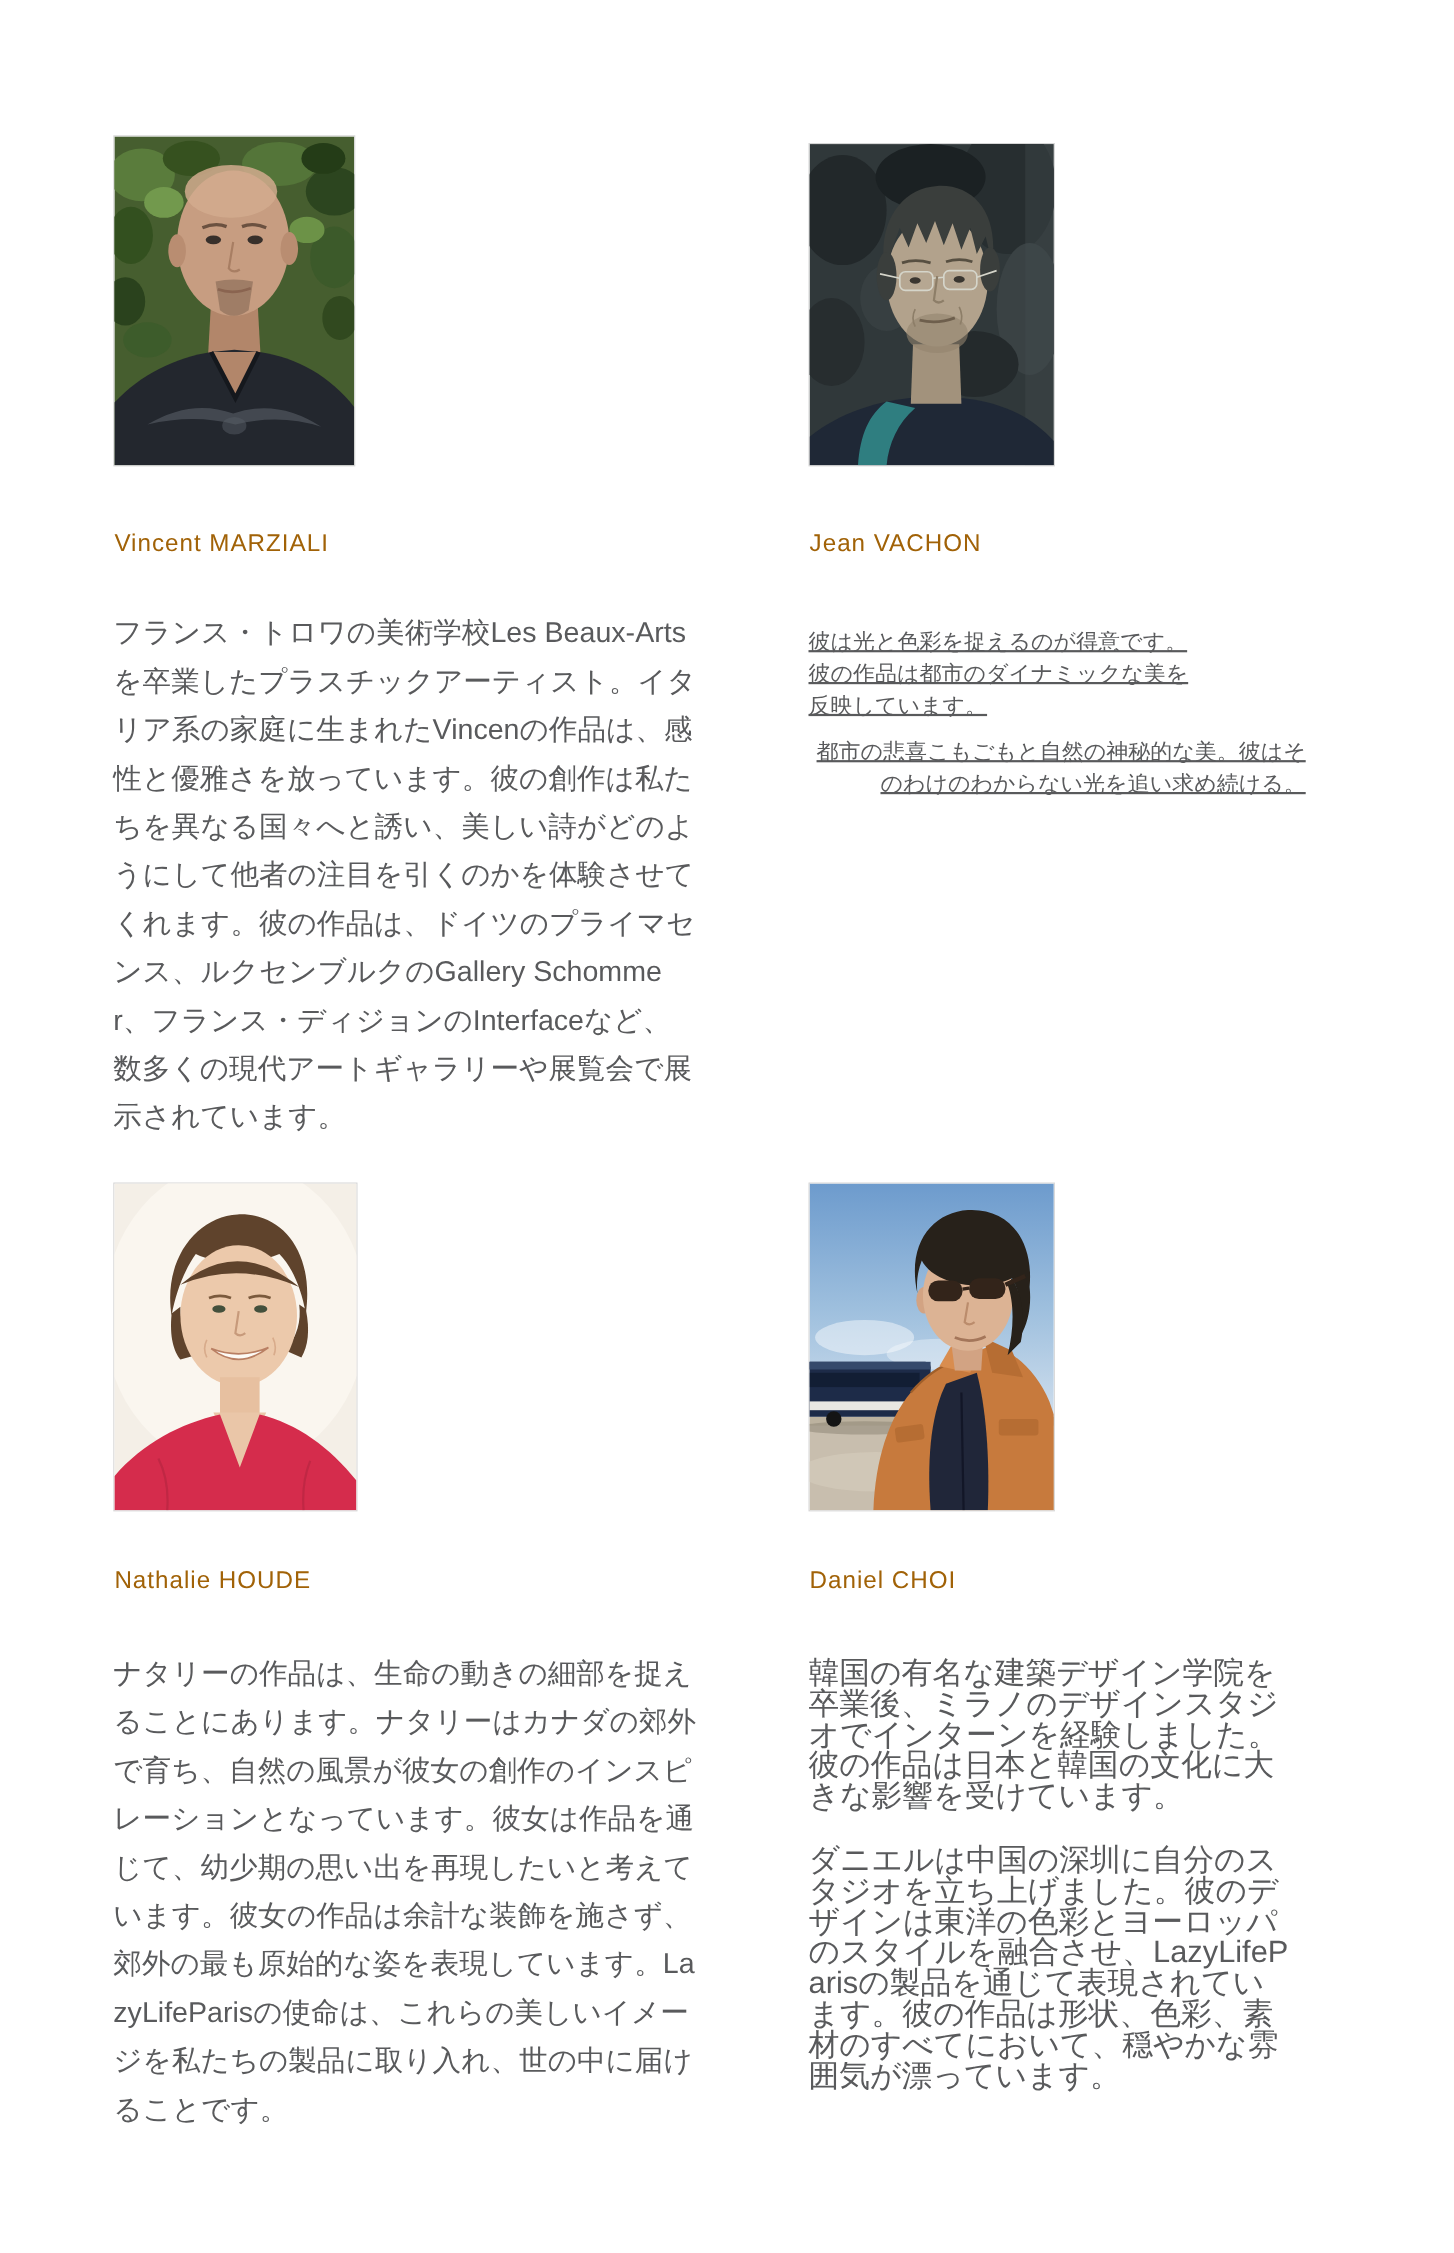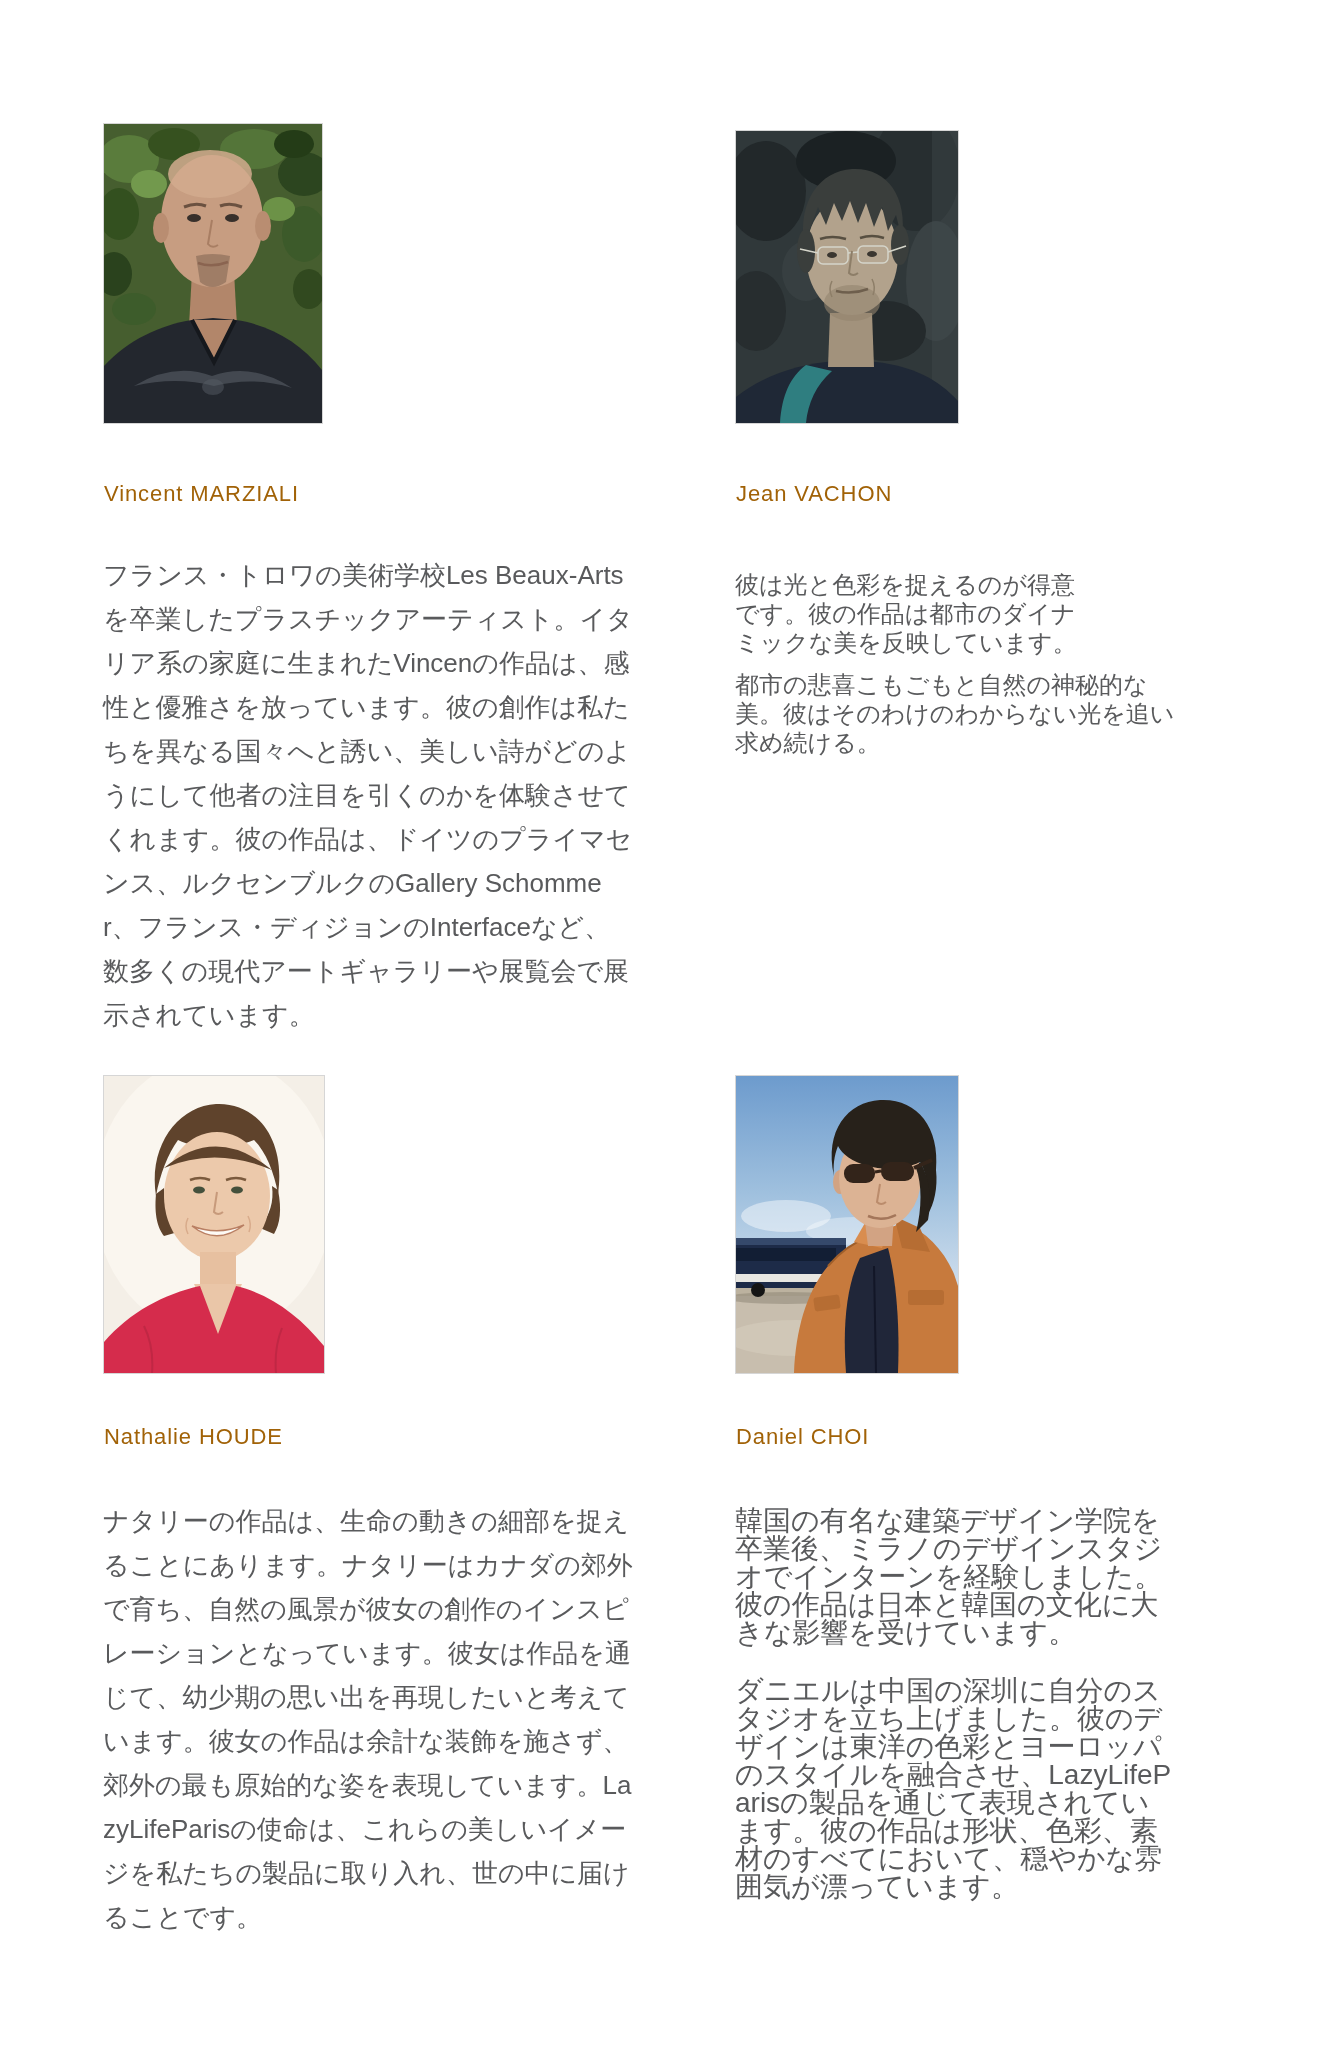--- a/index.html
+++ b/index.html
@@ -8,23 +8,23 @@
   .profile{position:absolute;}
   .photo{position:absolute;top:0;left:0;border:1px solid #d6d6d6;box-sizing:content-box;line-height:0;}
   .photo svg{display:block;}
   .artist-name{position:absolute;left:1px;margin:0;font-size:22px;font-weight:400;
     color:#a16207;letter-spacing:0.9px;white-space:nowrap;}
   .bio{position:absolute;left:0;}
   .bio p{margin:0;color:#595a5c;font-weight:500;word-break:break-all;overflow-wrap:anywhere;}
   
   .bio-lg p{font-size:26px;line-height:44px;width:533px;}
   
-  .bio-jean p{font-size:24px;line-height:29px;}
+  .bio-jean p{font-size:20px;line-height:29px;text-decoration:underline;}
   .bio-jean p.p1{width:358px;margin-bottom:13px;}
-  .bio-jean p.p2{width:452px;margin-bottom:14px;}
+  .bio-jean p.p2{width:452px;margin-bottom:14px;text-align:right;}
   .bio-jean p.p3{width:452px;}
   .bio-daniel p{font-size:28px;line-height:28px;width:440px;}
   .bio-daniel p.p1{margin-bottom:30px;}
   
   #cell-vincent{left:103px;top:123px;}
   #cell-jean{left:735px;top:130px;}
   #cell-nathalie{left:103px;top:1075px;}
   #cell-daniel{left:735px;top:1075px;}
   #cell-vincent .artist-name{top:358px;}
   #cell-jean .artist-name{top:351px;}

